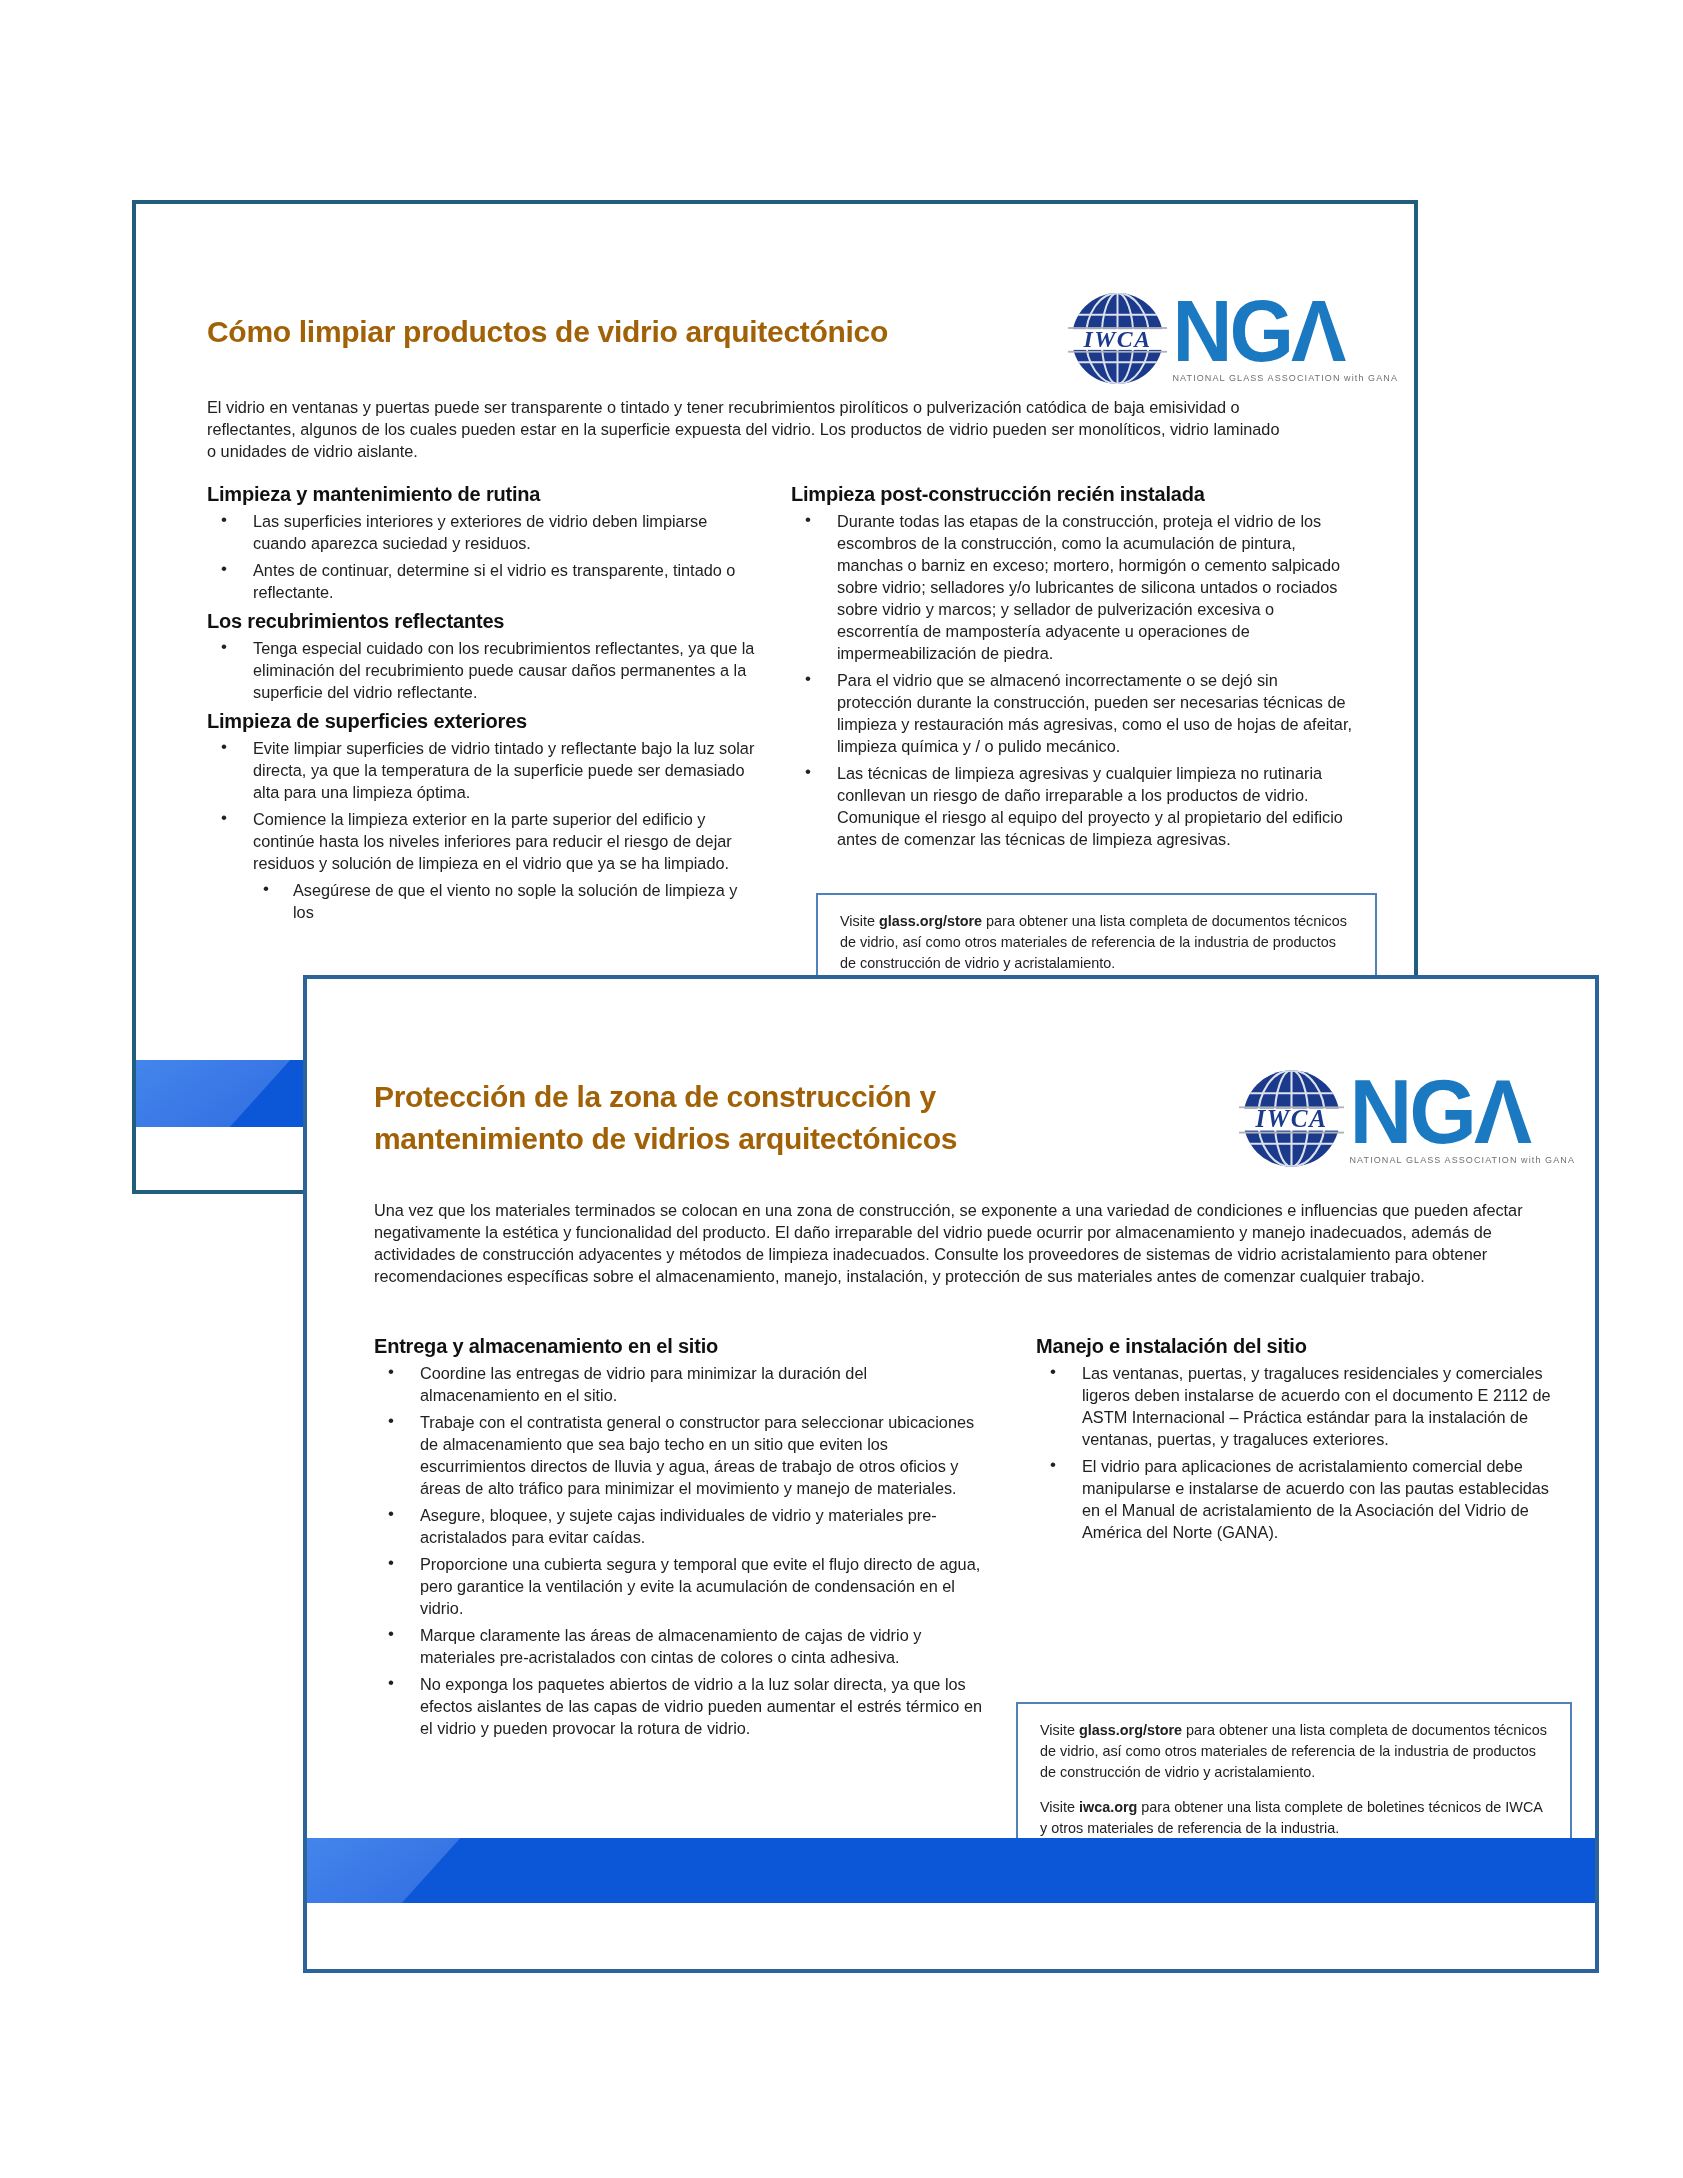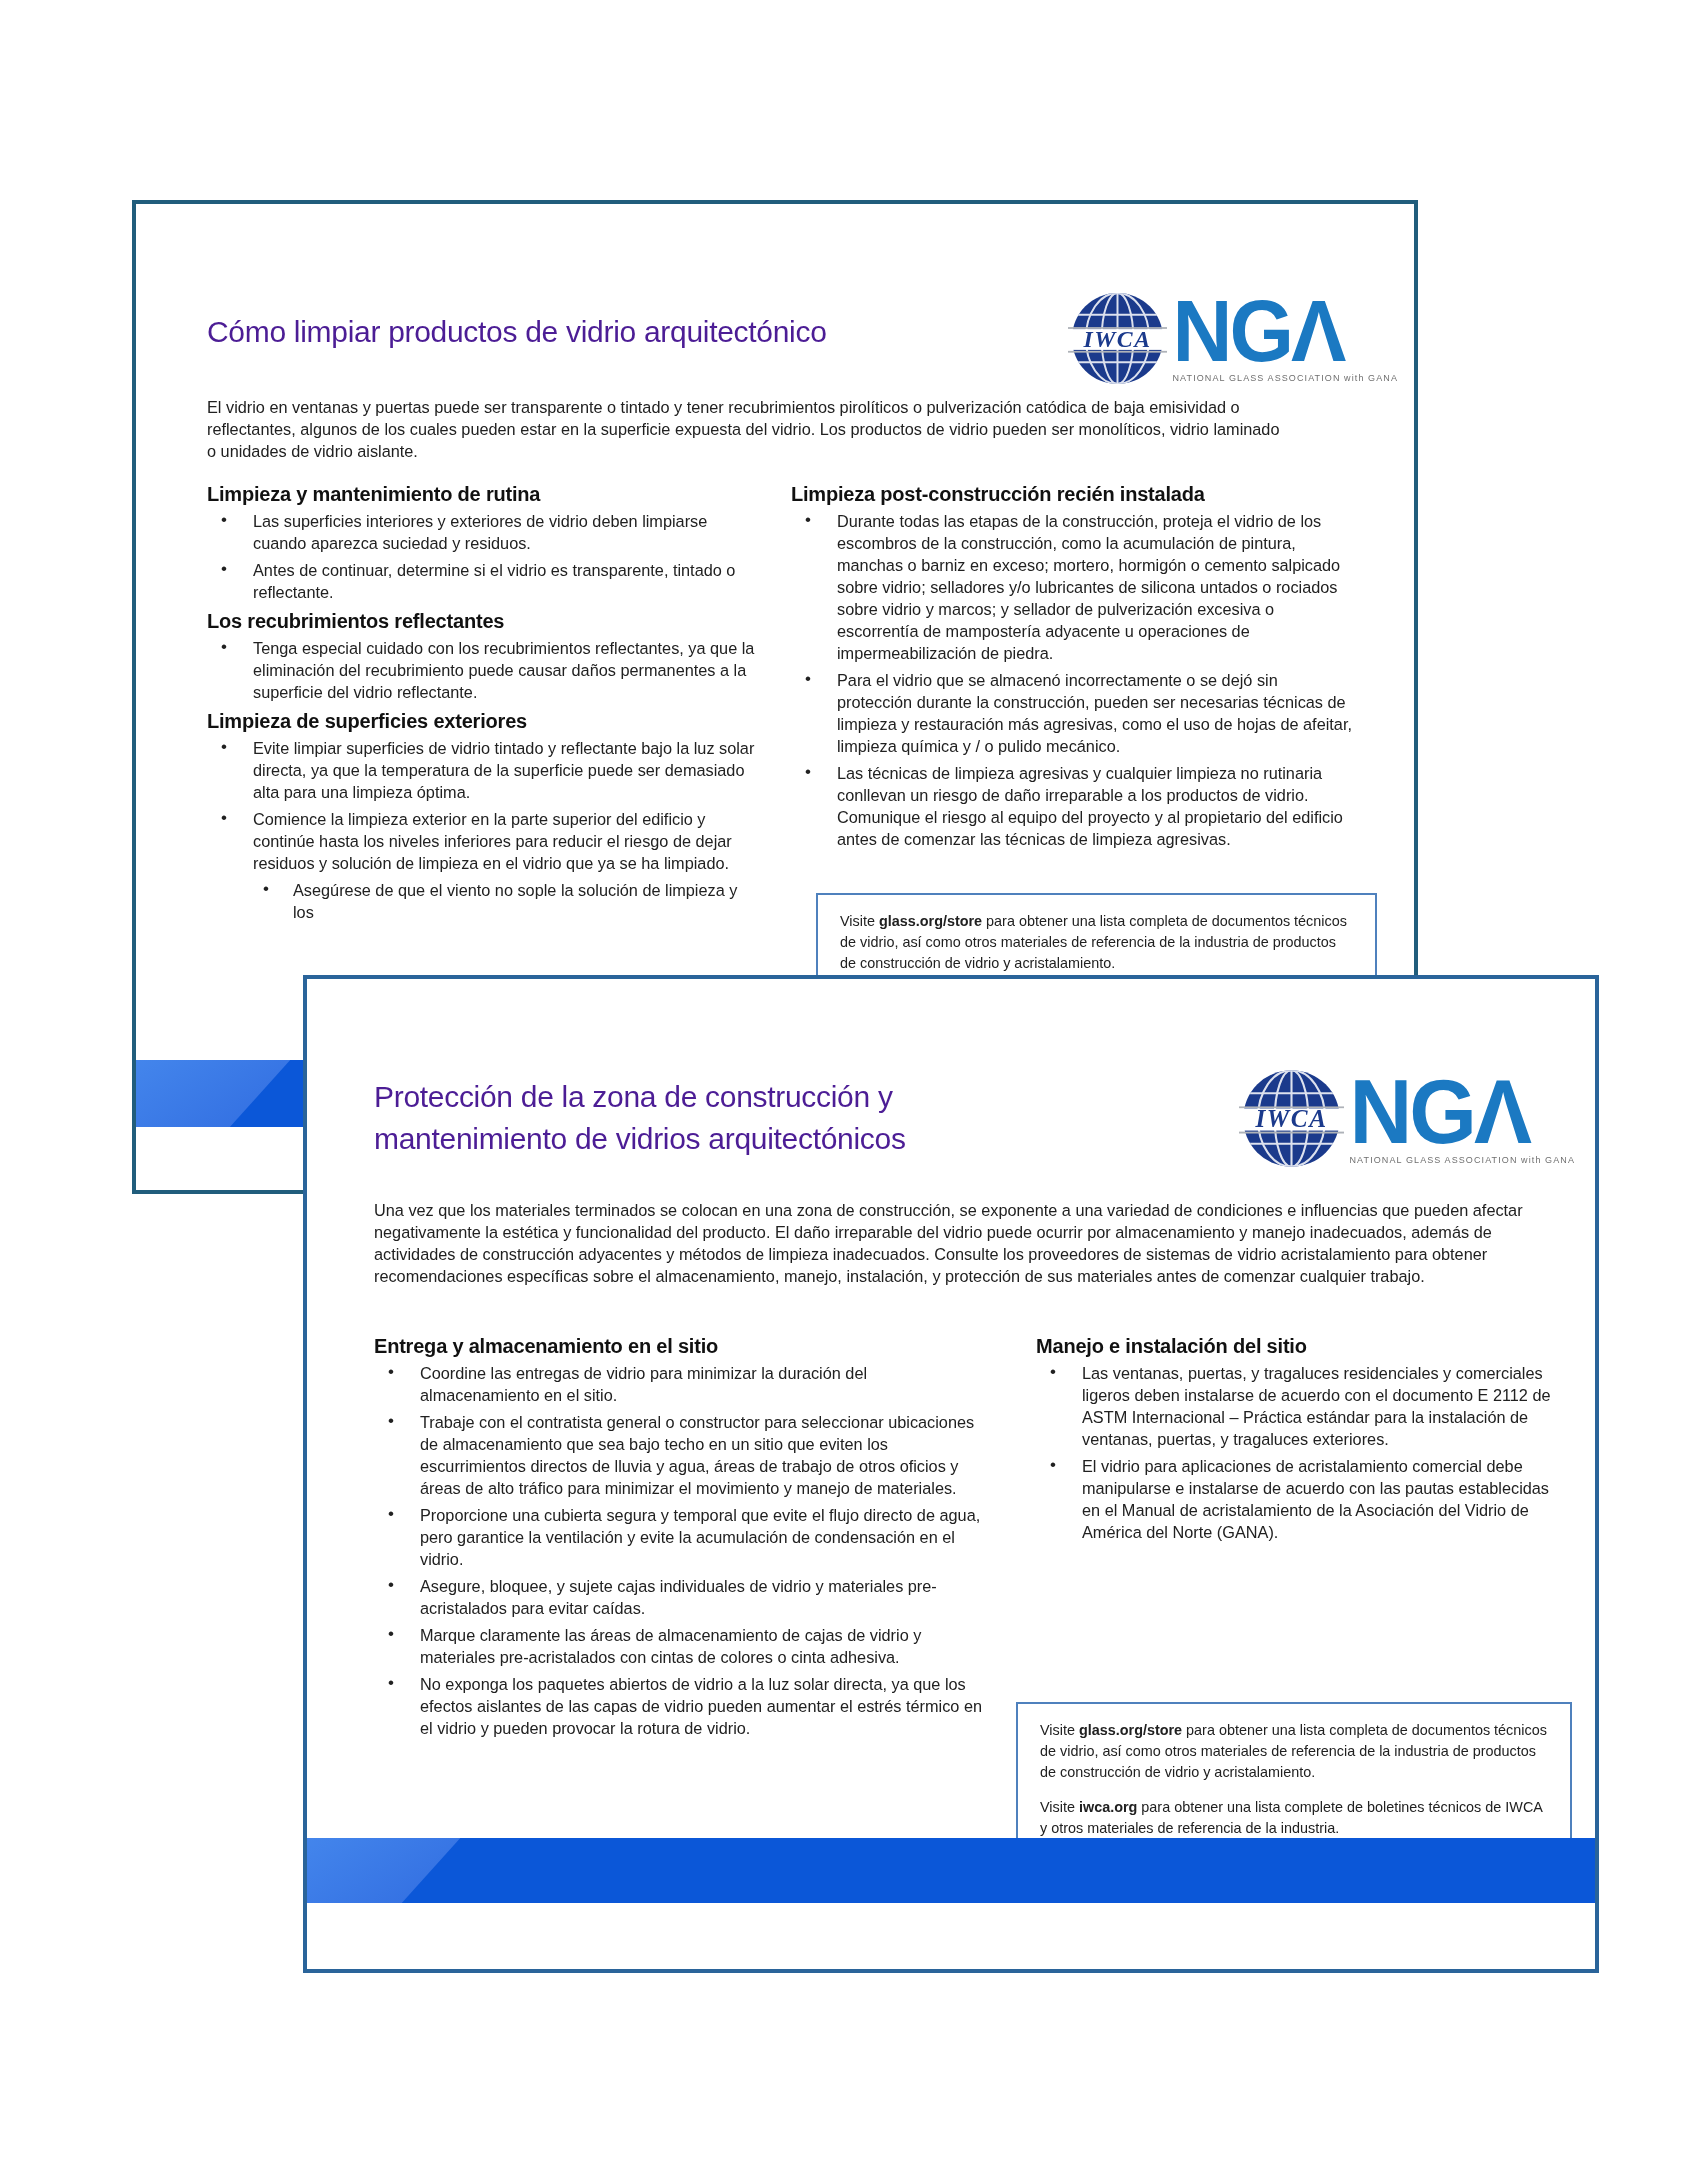--- a/index.html
+++ b/index.html
@@ -1,21 +1,21 @@
 <!DOCTYPE html>
 <html><head>
 <meta charset="utf-8">
 <style>
   html,body{margin:0;padding:0;background:#ffffff;}
   body{width:1683px;height:2178px;position:relative;font-family:"Liberation Sans",sans-serif;color:#212121;}
   .page{position:absolute;background:#ffffff;box-sizing:border-box;}
   .page1{left:132px;top:200px;width:1286px;height:994px;border:4px solid #215d7c;z-index:1;}
   .page2{left:303px;top:975px;width:1296px;height:998px;border:4px solid #2a649a;z-index:2;}
 
-  .doc-title{position:absolute;font-size:30px;line-height:42px;font-weight:400;color:#4c1d95;margin:0;white-space:pre-line;letter-spacing:-0.3px;}
+  .doc-title{position:absolute;font-size:30px;line-height:42px;font-weight:700;color:#a16207;margin:0;white-space:pre-line;letter-spacing:-0.3px;}
   .page1 .doc-title{left:71px;top:107px;}
   .page2 .doc-title{left:67px;top:97px;}
 
   .intro{position:absolute;font-size:16.3px;line-height:22px;margin:0;}
   .page1 .intro{left:71px;top:192px;width:1074px;}
   .page2 .intro{left:67px;top:220px;width:1153px;line-height:22px;}
 
   .cols{position:absolute;display:flex;}
   .page1 .cols{left:71px;top:279px;gap:30px;}
   .page2 .cols{left:67px;top:356px;gap:46px;}
@@ -146,22 +146,22 @@
 
   <h1 class="doc-title">Protección de la zona de construcción y
 mantenimiento de vidrios arquitectónicos</h1>
   <p class="intro">Una vez que los materiales terminados se colocan en una zona de construcción, se exponente a una variedad de condiciones e influencias que pueden afectar negativamente la estética y funcionalidad del producto. El daño irreparable del vidrio puede ocurrir por almacenamiento y manejo inadecuados, además de actividades de construcción adyacentes y métodos de limpieza inadecuados. Consulte los proveedores de sistemas de vidrio acristalamiento para obtener recomendaciones específicas sobre el almacenamiento, manejo, instalación, y protección de sus materiales antes de comenzar cualquier trabajo.</p>
 
   <div class="cols">
     <div class="col-l">
       <div class="sec-h first">Entrega y almacenamiento en el sitio</div>
       <div class="li">Coordine las entregas de vidrio para minimizar la duración del almacenamiento en el sitio.</div>
       <div class="li">Trabaje con el contratista general o constructor para seleccionar ubicaciones de almacenamiento que sea bajo techo en un sitio que eviten los escurrimientos directos de lluvia y agua, áreas de trabajo de otros oficios y áreas de alto tráfico para minimizar el movimiento y manejo de materiales.</div>
+      <div class="li">Asegure, bloquee, y sujete cajas individuales de vidrio y materiales pre-acristalados para evitar caídas.</div>
       <div class="li">Proporcione una cubierta segura y temporal que evite el flujo directo de agua, pero garantice la ventilación y evite la acumulación de condensación en el vidrio.</div>
-      <div class="li">Asegure, bloquee, y sujete cajas individuales de vidrio y materiales pre-acristalados para evitar caídas.</div>
       <div class="li">Marque claramente las áreas de almacenamiento de cajas de vidrio y materiales pre-acristalados con cintas de colores o cinta adhesiva.</div>
       <div class="li">No exponga los paquetes abiertos de vidrio a la luz solar directa, ya que los efectos aislantes de las capas de vidrio pueden aumentar el estrés térmico en el vidrio y pueden provocar la rotura de vidrio.</div>
     </div>
     <div class="col-r">
       <div class="sec-h first">Manejo e instalación del sitio</div>
       <div class="li">Las ventanas, puertas, y tragaluces residenciales y comerciales ligeros deben instalarse de acuerdo con el documento E 2112 de ASTM Internacional – Práctica estándar para la instalación de ventanas, puertas, y tragaluces exteriores.</div>
       <div class="li">El vidrio para aplicaciones de acristalamiento comercial debe manipularse e instalarse de acuerdo con las pautas establecidas en el Manual de acristalamiento de la Asociación del Vidrio de América del Norte (GANA).</div>
     </div>
   </div>
 

